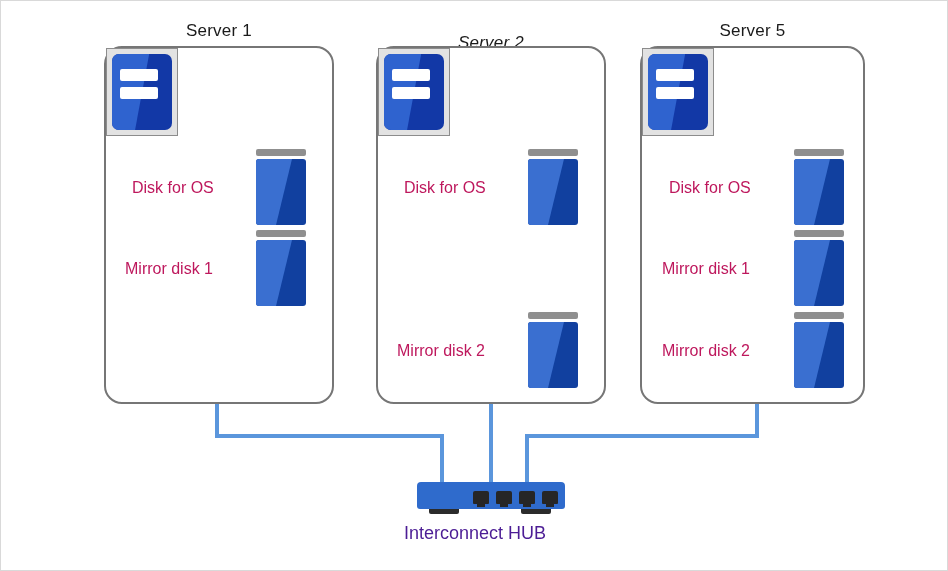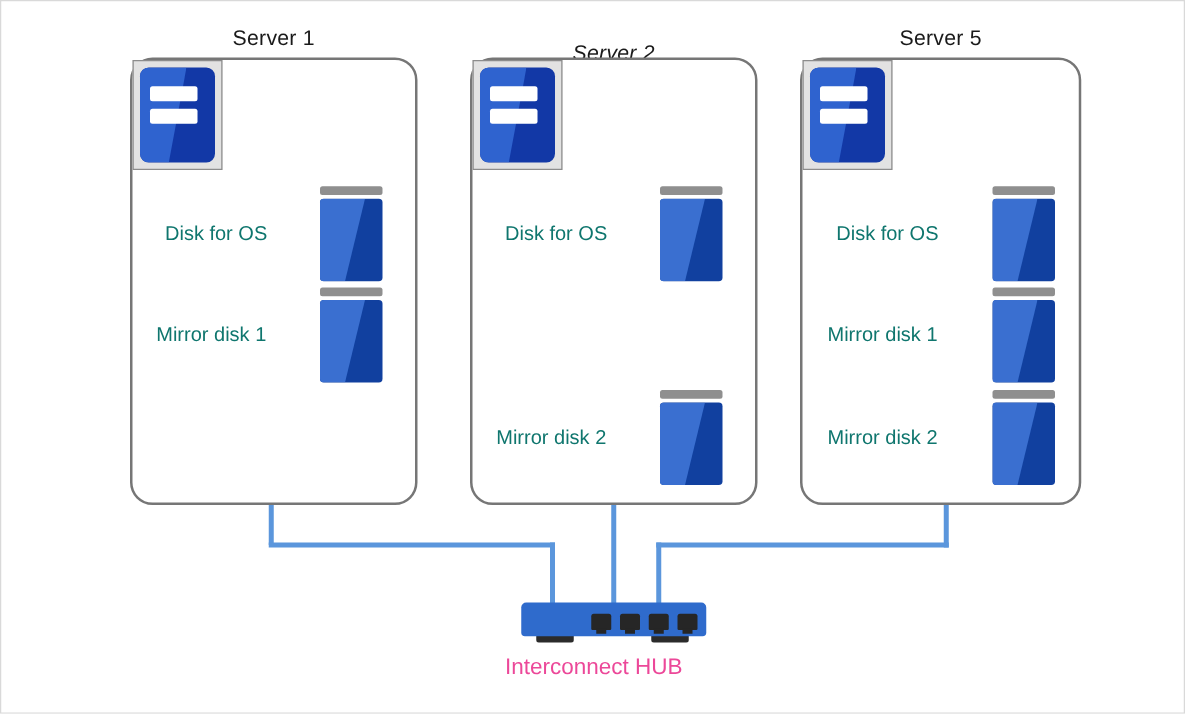--- a/index.html
+++ b/index.html
@@ -100,21 +100,21 @@
     left: 0; top: 0; bottom: 0;
     width: 100%;
     background: #3a6fd0;
     clip-path: polygon(0 0, 72% 0, 40% 100%, 0 100%);
   }
 
   
   .disk-label {
     position: absolute;
     font-size: 16px;
-    color: #0f766e;
+    color: #be185d;
     white-space: nowrap;
     text-align: left;
   }
 
   
   .conn {
     position: absolute;
     background: #5b96dc;
   }
 
@@ -161,21 +161,21 @@
     height: 4px;
     background: #262626;
   }
   .hub-label {
     position: absolute;
     left: 0;
     top: 522px;
     width: 948px;
     text-align: center;
     font-size: 18px;
-    color: #ec4899;
+    color: #4c1d95;
   }
 </style>
 </head>
 <body>
 
 <div id="canvas">
 
   <div class="server-title" style="left:103px; top:20px; width:230px;">Server 1</div>
 
   <div class="server-box" style="left:103px; top:45px; width:230px; height:358px;"></div>

